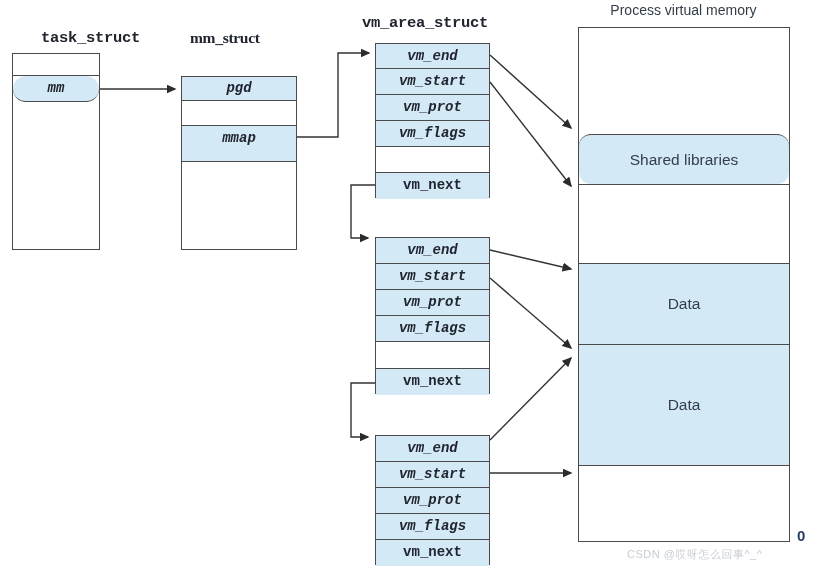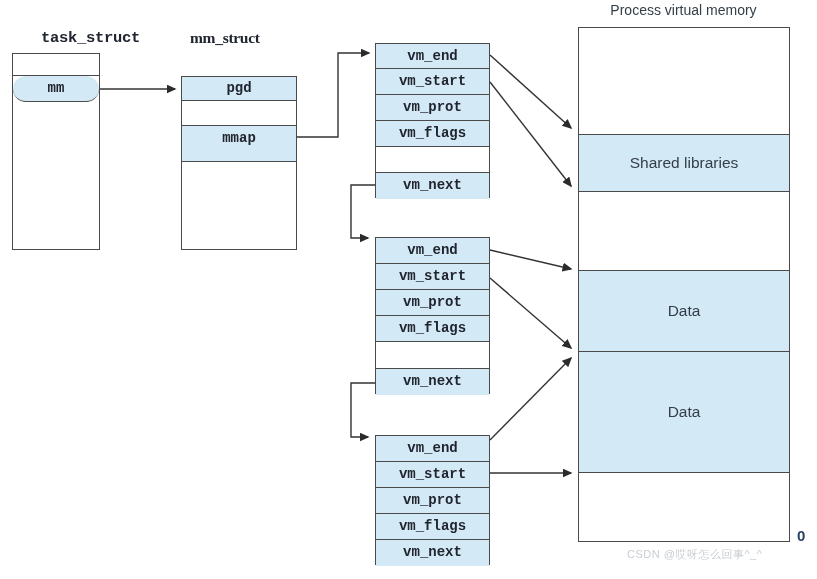--- a/index.html
+++ b/index.html
@@ -9,40 +9,41 @@
     background:#ffffff;
     font-family:"Liberation Sans", sans-serif;
     overflow:hidden;
   }
   .mono{font-family:"Liberation Mono","DejaVu Sans Mono",monospace;font-weight:bold;color:#20252f;}
   .struct-label{position:absolute;font-size:15.5px;letter-spacing:-0.3px;white-space:nowrap;}
   .box{position:absolute;background:#ffffff;border:1.5px solid #4a4a4a;box-sizing:border-box;}
   .row{box-sizing:border-box;text-align:center;font-size:14px;overflow:hidden;}
   .row.blue{background:#d4e9f6;}
   .row.white{background:#ffffff;}
-  .row.bline{border-bottom:1.3px solid #4a4a4a;}
+  .row.bline{border-bottom:1.3px solid #4a4a4a;font-style:italic;}
   .vm-block .row{height:26px;line-height:25px;}
   .memory-region{box-sizing:border-box;text-align:center;color:#333e48;font-size:15.5px;
     display:flex;align-items:center;justify-content:center;}
   .memory-region.blue{background:#d4e9f6;}
   .memory-region.bline{border-top:1.3px solid #4a4a4a;}
   #mem-title{position:absolute;left:578px;top:2px;width:211px;text-align:center;
     font-size:14px;color:#333e48;white-space:nowrap;}
   #origin-zero{position:absolute;left:797px;top:527px;font-size:15px;font-weight:bold;color:#2a3f66;}
   #watermark{position:absolute;left:627px;top:547px;font-size:11px;color:#c9ced3;
     letter-spacing:0.5px;white-space:nowrap;}
   #connector-layer{position:absolute;left:0;top:0;pointer-events:none;}
 </style>
 </head>
 <body>
 
 <div id="canvas">
 
   <div class="struct-label mono" style="left:1px;top:29px;padding-left:40px;">task_struct</div>
   <div class="struct-label mono" style="left:190px;top:29px;font-family:Liberation Serif, serif;">mm_struct</div>
+  <div class="struct-label mono" style="left:362px;top:14px;">vm_area_struct</div>
   <div id="mem-title">Process virtual memory</div>
 
   <div class="box" style="left:12px;top:53px;width:88px;height:197px;">
     <div class="row white bline" style="height:22px;"></div>
     <div class="row blue bline mono" style="height:26px;line-height:25px;border-radius:13px;">mm</div>
   </div>
 
   <div class="box" style="left:181px;top:76px;width:116px;height:174px;">
     <div class="row blue bline mono" style="height:24px;line-height:23px;">pgd</div>
     <div class="row white bline" style="height:25px;"></div>
@@ -70,21 +71,21 @@
   <div class="box vm-block" style="left:375px;top:435px;width:115px;height:130px;">
     <div class="row blue bline mono">vm_end</div>
     <div class="row blue bline mono">vm_start</div>
     <div class="row blue bline mono">vm_prot</div>
     <div class="row blue bline mono">vm_flags</div>
     <div class="row blue mono">vm_next</div>
   </div>
 
   <div class="box" style="left:578px;top:27px;width:212px;height:515px;">
     <div class="memory-region white" style="height:106px;"></div>
-    <div class="memory-region blue bline" style="height:57px;">Shared libraries</div>
+    <div class="memory-region blue bline" style="height:50px;border-radius:12px;">Shared libraries</div>
     <div class="memory-region white bline" style="height:79px;"></div>
     <div class="memory-region blue bline" style="height:81px;">Data</div>
     <div class="memory-region blue bline" style="height:121px;">Data</div>
     <div class="memory-region white bline" style="height:66px;"></div>
   </div>
 
   <div id="origin-zero">0</div>
 
   <div id="watermark">CSDN @哎呀怎么回事^_^</div>
 

